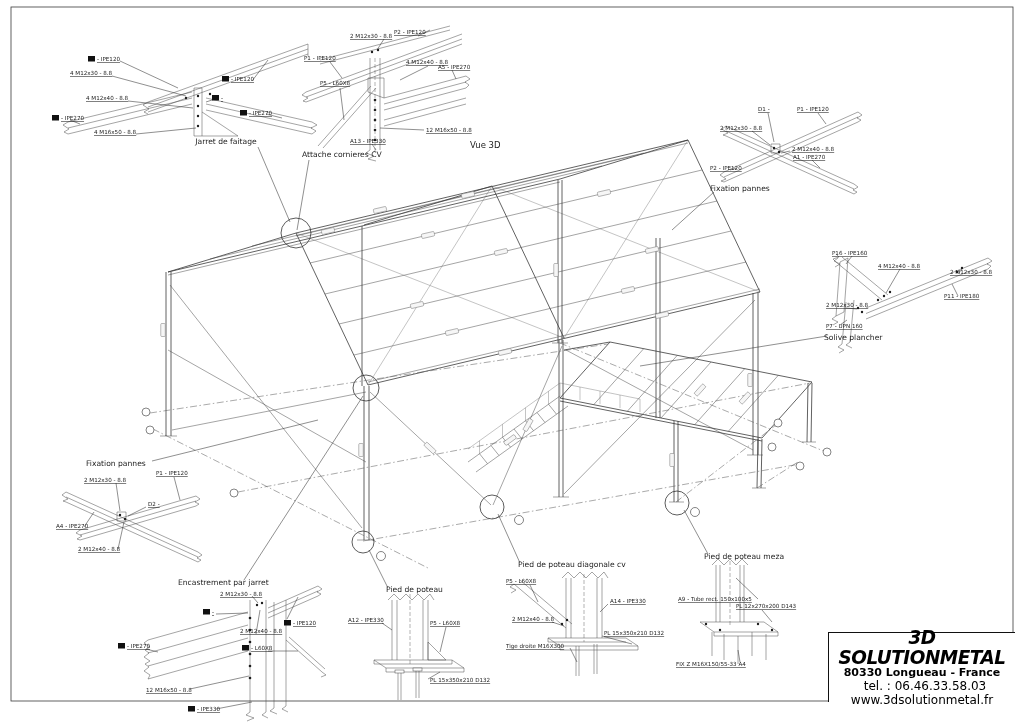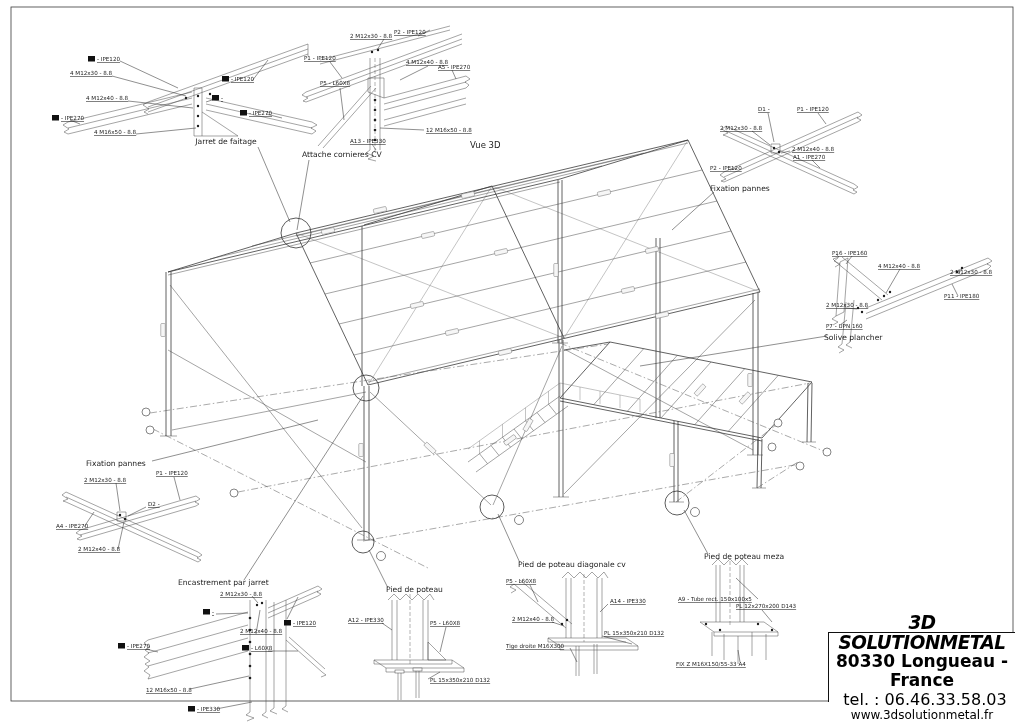--- a/index.html
+++ b/index.html
@@ -19,22 +19,22 @@
   .mk{fill:#111;}
   .plt{fill:#fff;stroke:#444;stroke-width:.5;}
   text{fill:#1c1c1c;}
   .lbl{font-size:5.6px;text-decoration:underline;}
   .cap{font-size:7.6px;}
   .vue{font-size:8.5px;}
   .tb{position:absolute;left:828px;top:632px;width:186px;height:69px;background:#fff;
       border-left:1.4px solid #111;border-top:1.4px solid #111;display:flex;
       flex-direction:column;align-items:center;justify-content:center;text-align:center;}
   .tb .co{font-size:20px;font-weight:bold;font-style:italic;letter-spacing:-.5px;line-height:1.0;transform:scaleX(.92);}
-  .tb .ad{font-size:17px;font-weight:bold;line-height:1.15;}
-  .tb .ph{font-size:16px;line-height:1.15;margin-left:6px;}
+  .tb .ad{font-size:11px;font-weight:bold;line-height:1.15;}
+  .tb .ph{font-size:12px;line-height:1.15;margin-left:6px;}
   .tb .wb{font-size:12px;font-weight:normal;line-height:1.15;}
 </style>
 </head>
 <body>
 
 <div class="sheet">
 <svg width="1024" height="726" viewBox="0 0 1024 726">
 
   <rect x="11" y="7" width="1002" height="694" class="s1"></rect>
 

